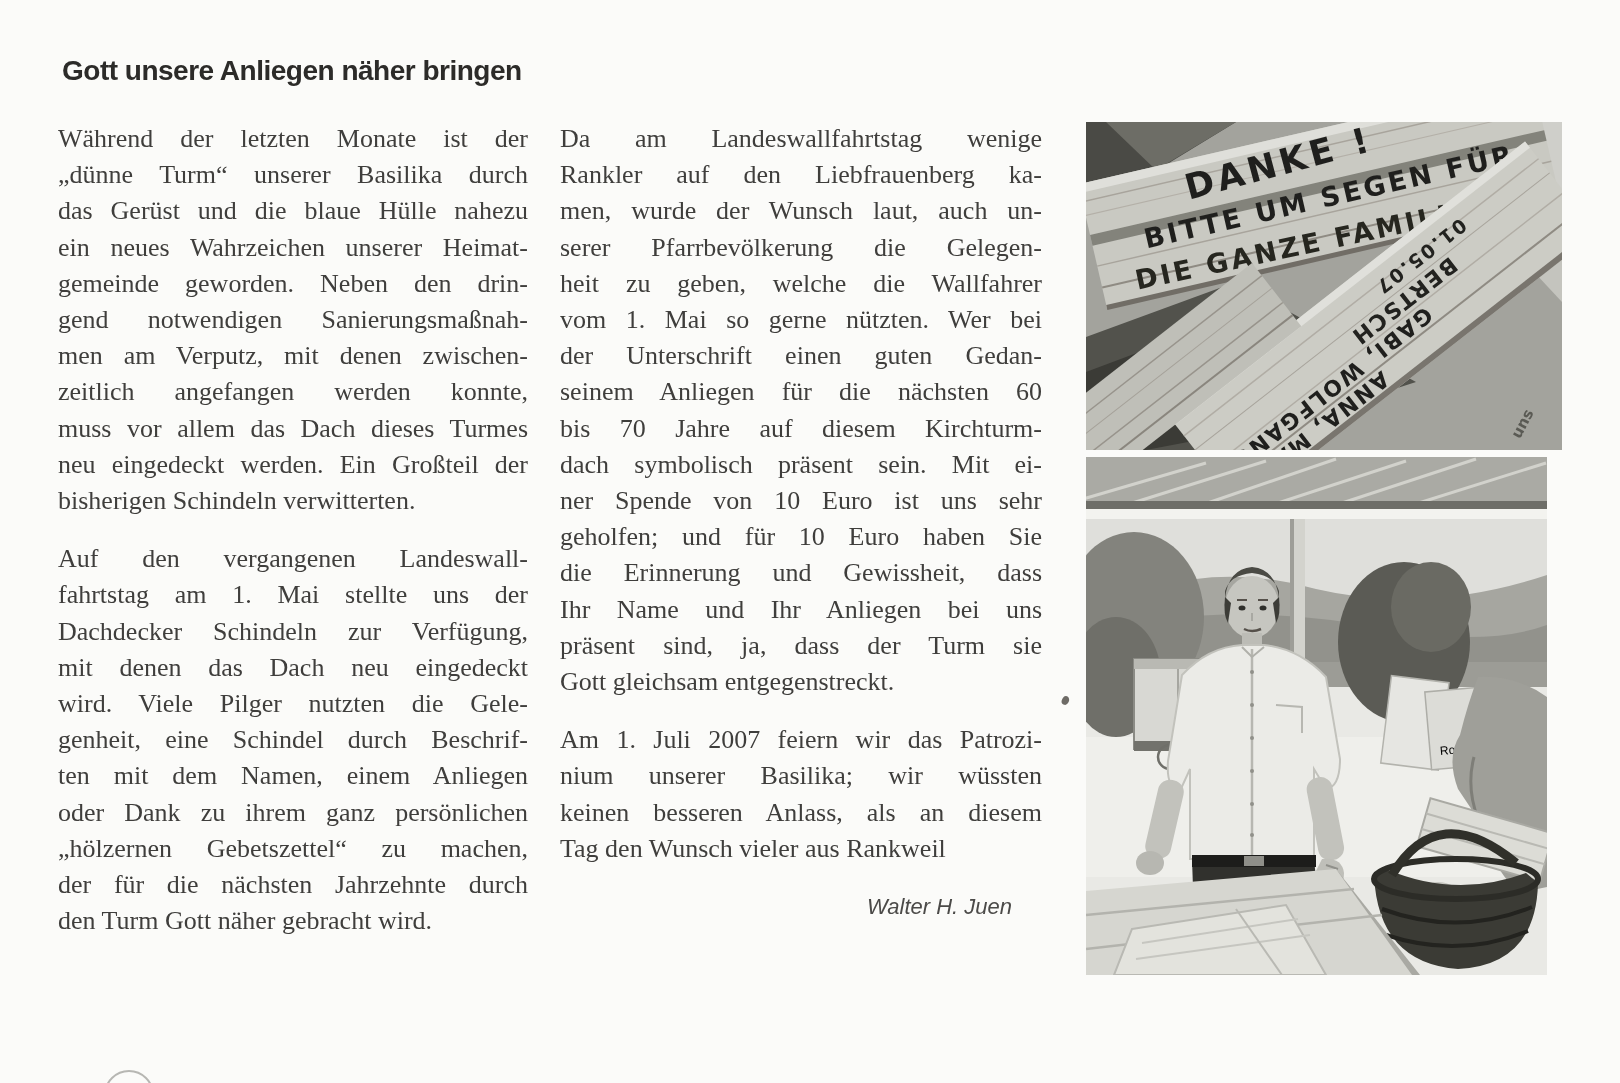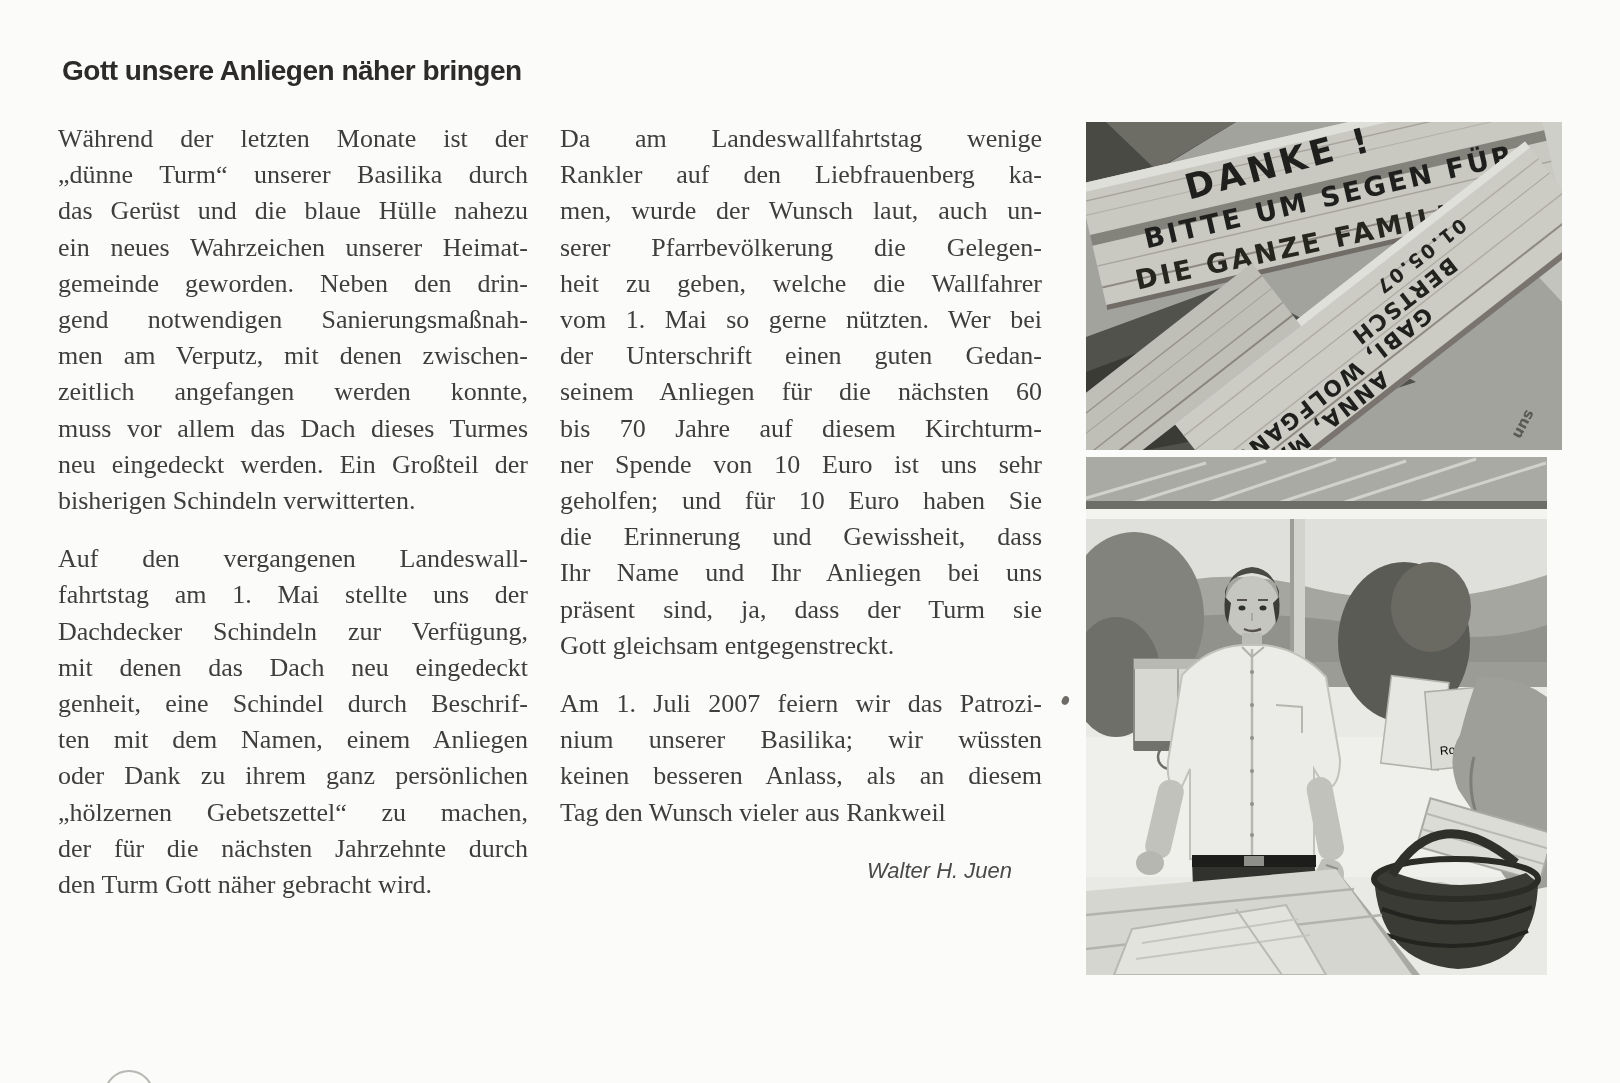--- a/index.html
+++ b/index.html
@@ -67,40 +67,42 @@
         <div class="line">zeitlich angefangen werden konnte,</div>
         <div class="line">muss vor allem das Dach dieses Turmes</div>
         <div class="line">neu eingedeckt werden. Ein Großteil der</div>
         <div class="line">bisherigen Schindeln verwitterten.</div>
       </div>
     <div class="para">
         <div class="line">Auf den vergangenen Landeswall-</div>
         <div class="line">fahrtstag am 1. Mai stellte uns der</div>
         <div class="line">Dachdecker Schindeln zur Verfügung,</div>
         <div class="line">mit denen das Dach neu eingedeckt</div>
+        <div class="line">wird. Viele Pilger nutzten die Gele-</div>
         <div class="line">genheit, eine Schindel durch Beschrif-</div>
         <div class="line">ten mit dem Namen, einem Anliegen</div>
         <div class="line">oder Dank zu ihrem ganz persönlichen</div>
         <div class="line">„hölzernen Gebetszettel“ zu machen,</div>
         <div class="line">der für die nächsten Jahrzehnte durch</div>
         <div class="line">den Turm Gott näher gebracht wird.</div>
       </div>
   </div>
 
   <div class="col col-right">
     <div class="para">
         <div class="line">Da am Landeswallfahrtstag wenige</div>
         <div class="line">Rankler auf den Liebfrauenberg ka-</div>
         <div class="line">men, wurde der Wunsch laut, auch un-</div>
         <div class="line">serer Pfarrbevölkerung die Gelegen-</div>
         <div class="line">heit zu geben, welche die Wallfahrer</div>
         <div class="line">vom 1. Mai so gerne nützten. Wer bei</div>
         <div class="line">der Unterschrift einen guten Gedan-</div>
         <div class="line">seinem Anliegen für die nächsten 60</div>
         <div class="line">bis 70 Jahre auf diesem Kirchturm-</div>
+        <div class="line">dach symbolisch präsent sein. Mit ei-</div>
         <div class="line">ner Spende von 10 Euro ist uns sehr</div>
         <div class="line">geholfen; und für 10 Euro haben Sie</div>
         <div class="line">die Erinnerung und Gewissheit, dass</div>
         <div class="line">Ihr Name und Ihr Anliegen bei uns</div>
         <div class="line">präsent sind, ja, dass der Turm sie</div>
         <div class="line">Gott gleichsam entgegenstreckt.</div>
       </div>
     <div class="para">
         <div class="line">Am 1. Juli 2007 feiern wir das Patrozi-</div>
         <div class="line">nium unserer Basilika; wir wüssten</div>

